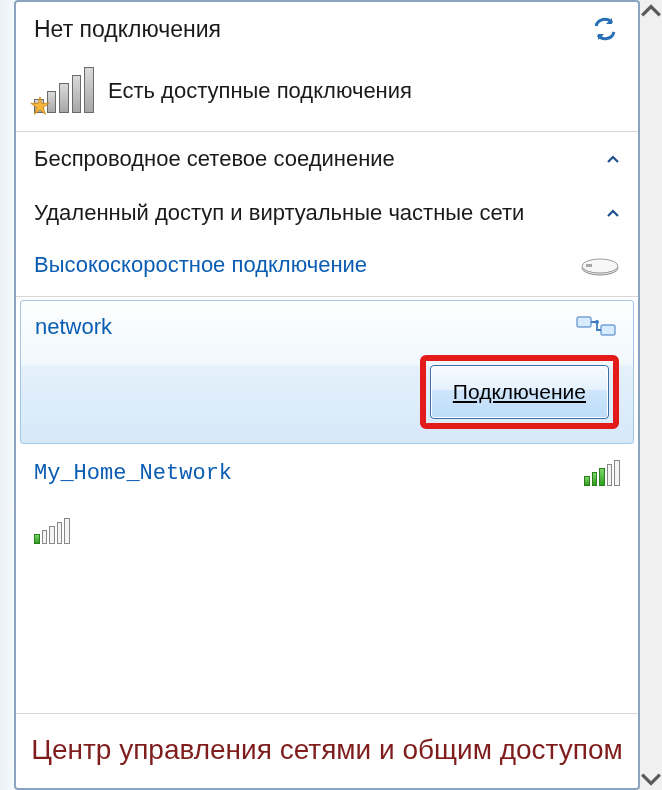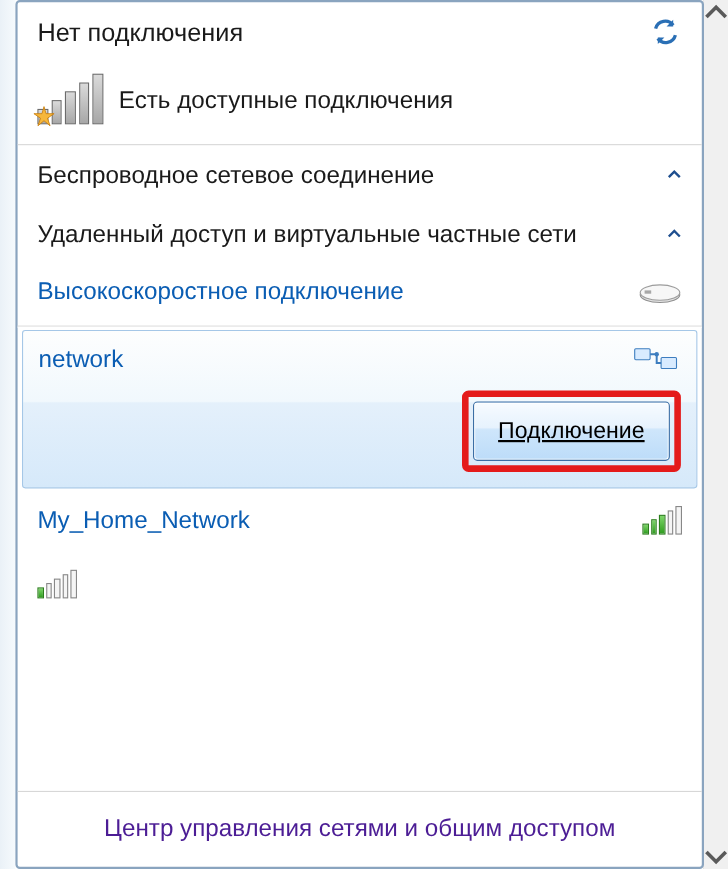--- a/index.html
+++ b/index.html
@@ -90,34 +90,34 @@
   .connect-btn{
     font-family:inherit;font-size:21px;color:#000;
     padding:14px 22px;
     border:1px solid #3b6ea5;border-radius:4px;
     background:linear-gradient(to bottom,#f7fbff 0%,#e6f2fd 45%,#cfe6fb 46%,#bcdcf9 100%);
     box-shadow:inset 0 0 0 1px #fff;
     text-decoration:underline;
     cursor:pointer;
   }
   .plain-item{
-    padding:16px 18px;display:flex;align-items:flex-end;justify-content:space-between;
+    padding:16px 18px;display:flex;align-items:flex-end;justify-content:space-between;font-family:Liberation Mono, monospace;
   }
   .mini-sig{width:36px;height:26px;display:flex;align-items:flex-end;gap:2px;}
   .mini-sig .mb{width:5px;border:1px solid #888;}
   .mini-sig .on{background:linear-gradient(to bottom,#7ed66a,#2f9e1f);border-color:#2b7e1c;}
   .mini-sig .off{background:#f5f5f5;}
   .mini-sig .h1{height:8px;} .mini-sig .h2{height:12px;} .mini-sig .h3{height:16px;}
   .mini-sig .h4{height:20px;} .mini-sig .h5{height:24px;}
   .spacer{flex:1; min-height:50px;}
   .footer{
     border-top:1px solid #d7d7d7;
     text-align:center;padding:20px 8px 22px 8px;
   }
-  .footer-link{color:#4c1d95;font-size:22px;}
+  .footer-link{color:#7f1d1d;font-size:28px;}
 </style>
 </head>
 <body>
 
 <div class="shadow"></div>
 
 <div class="scrollbar">
   <div class="scroll-arrow top">
     <svg viewBox="0 0 10 10">
         <path d="M1 7 L5 3 L9 7" fill="none" stroke="#5a5a5a" stroke-width="1.5"></path>

